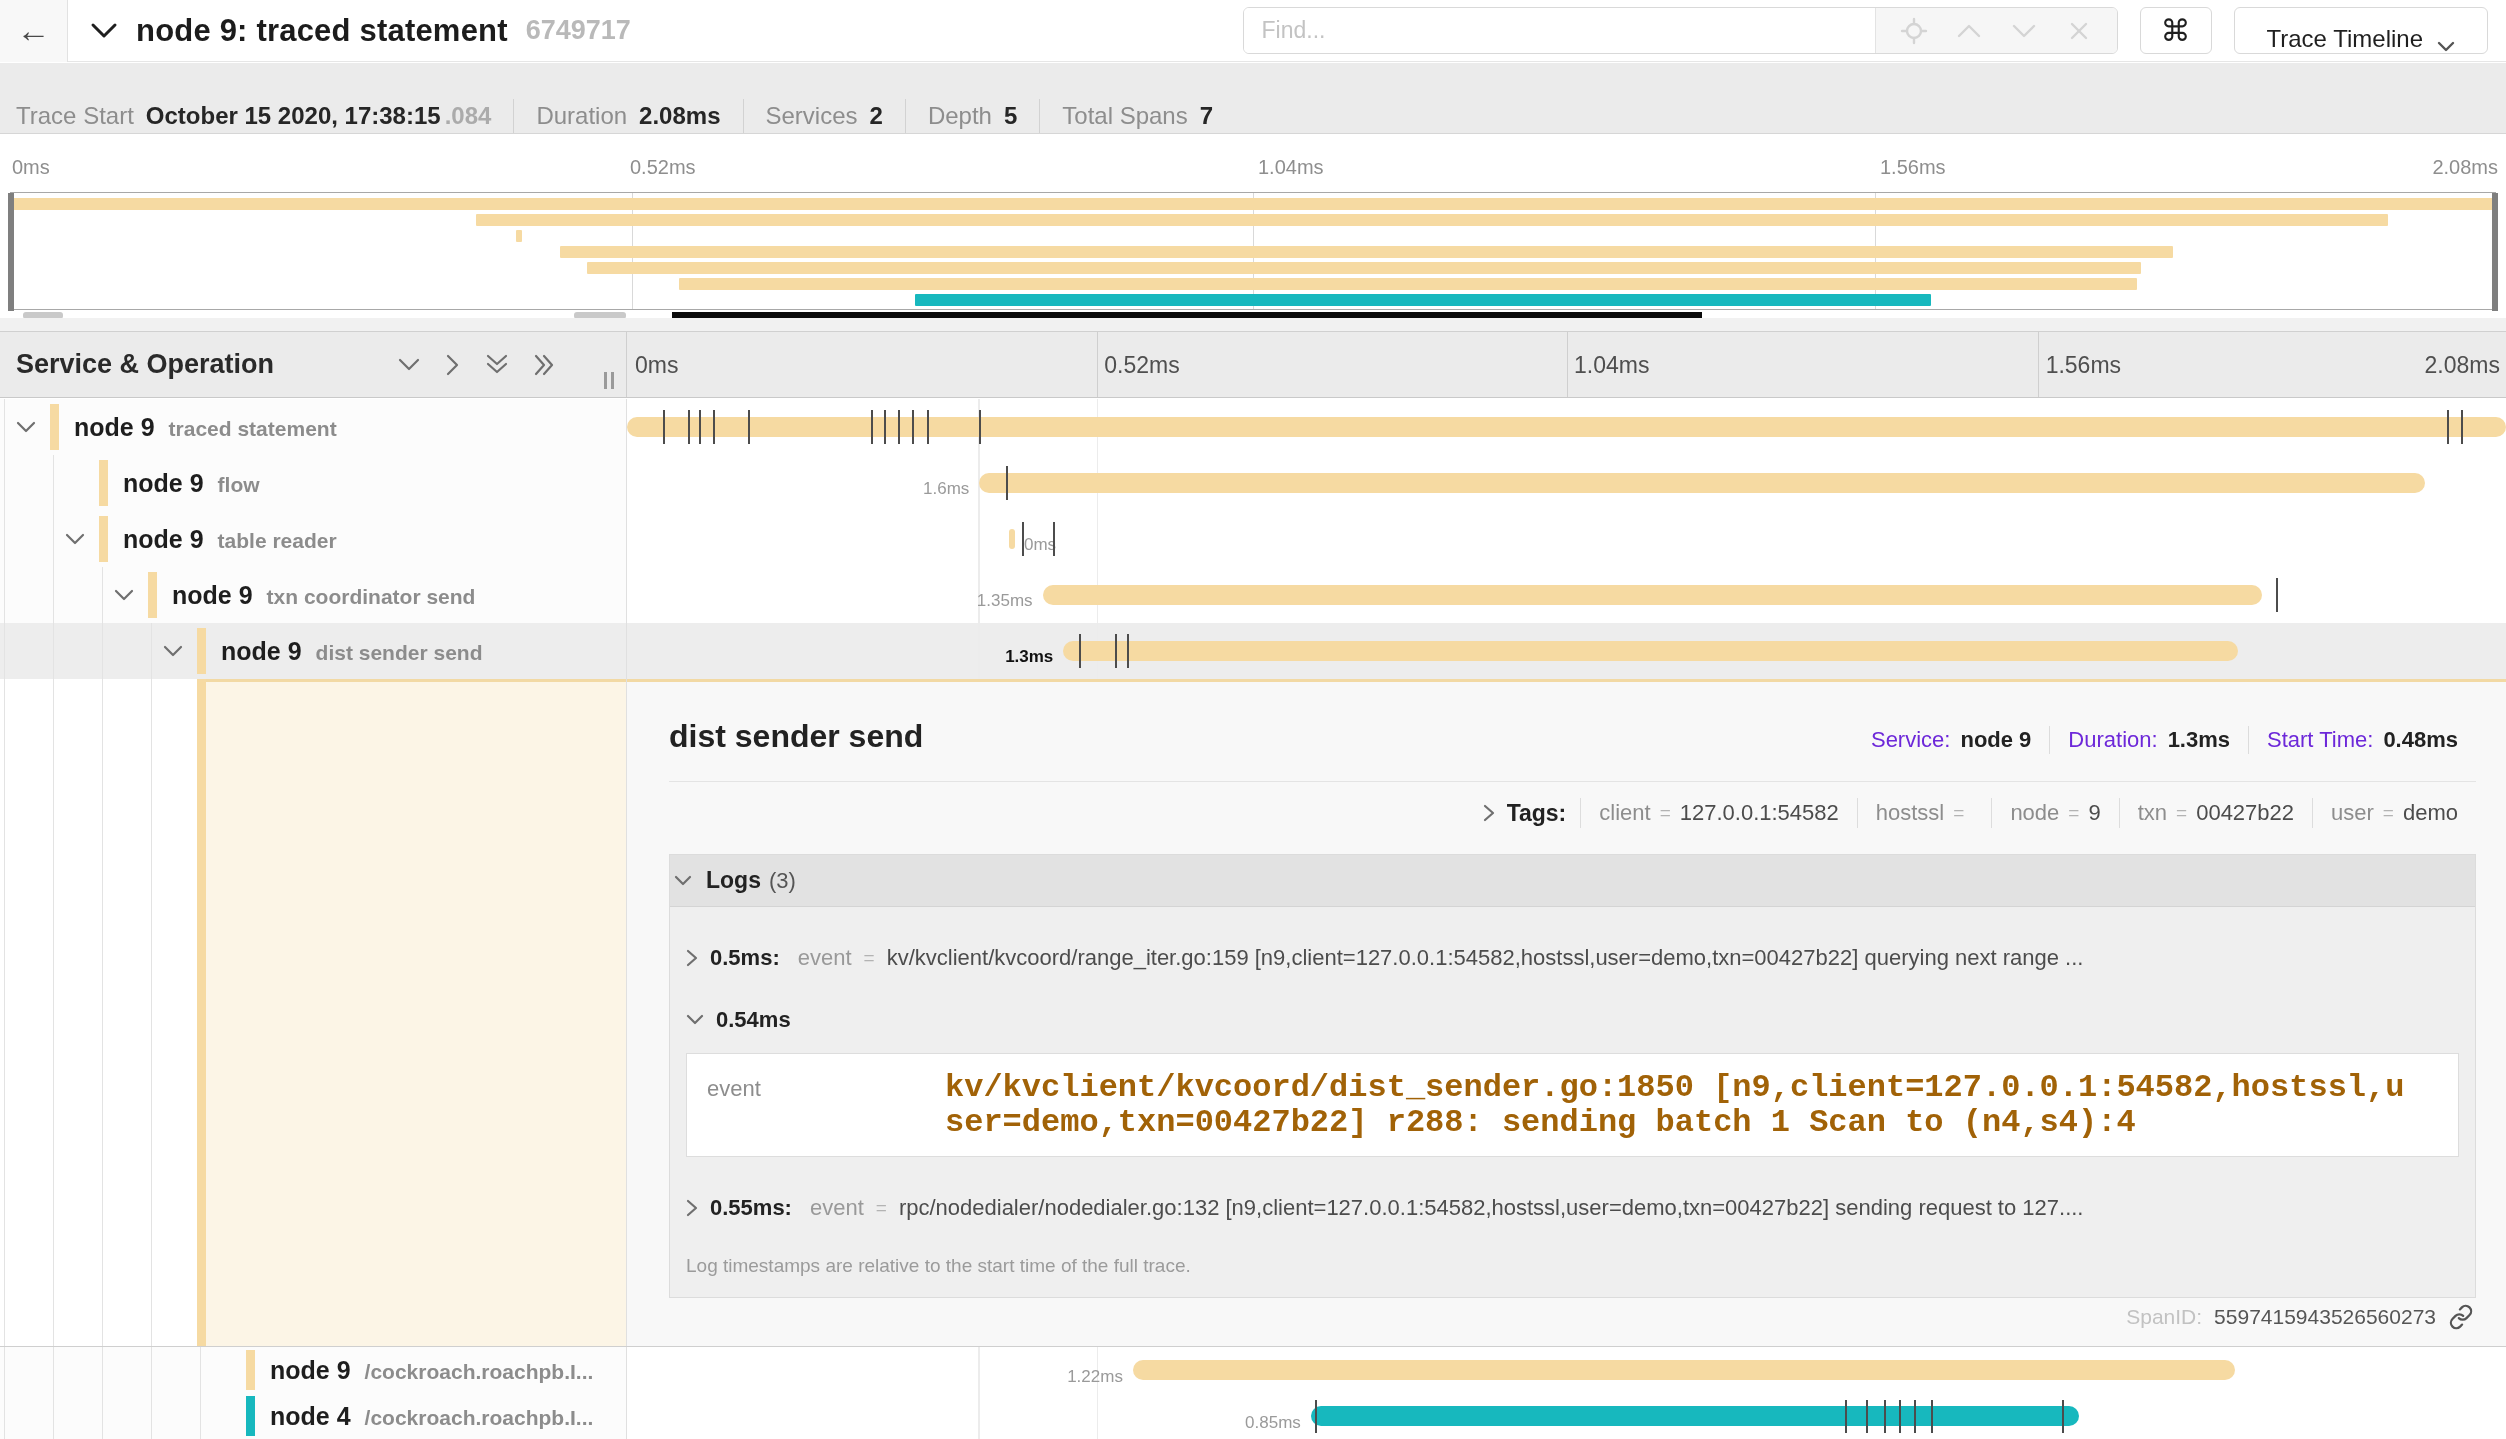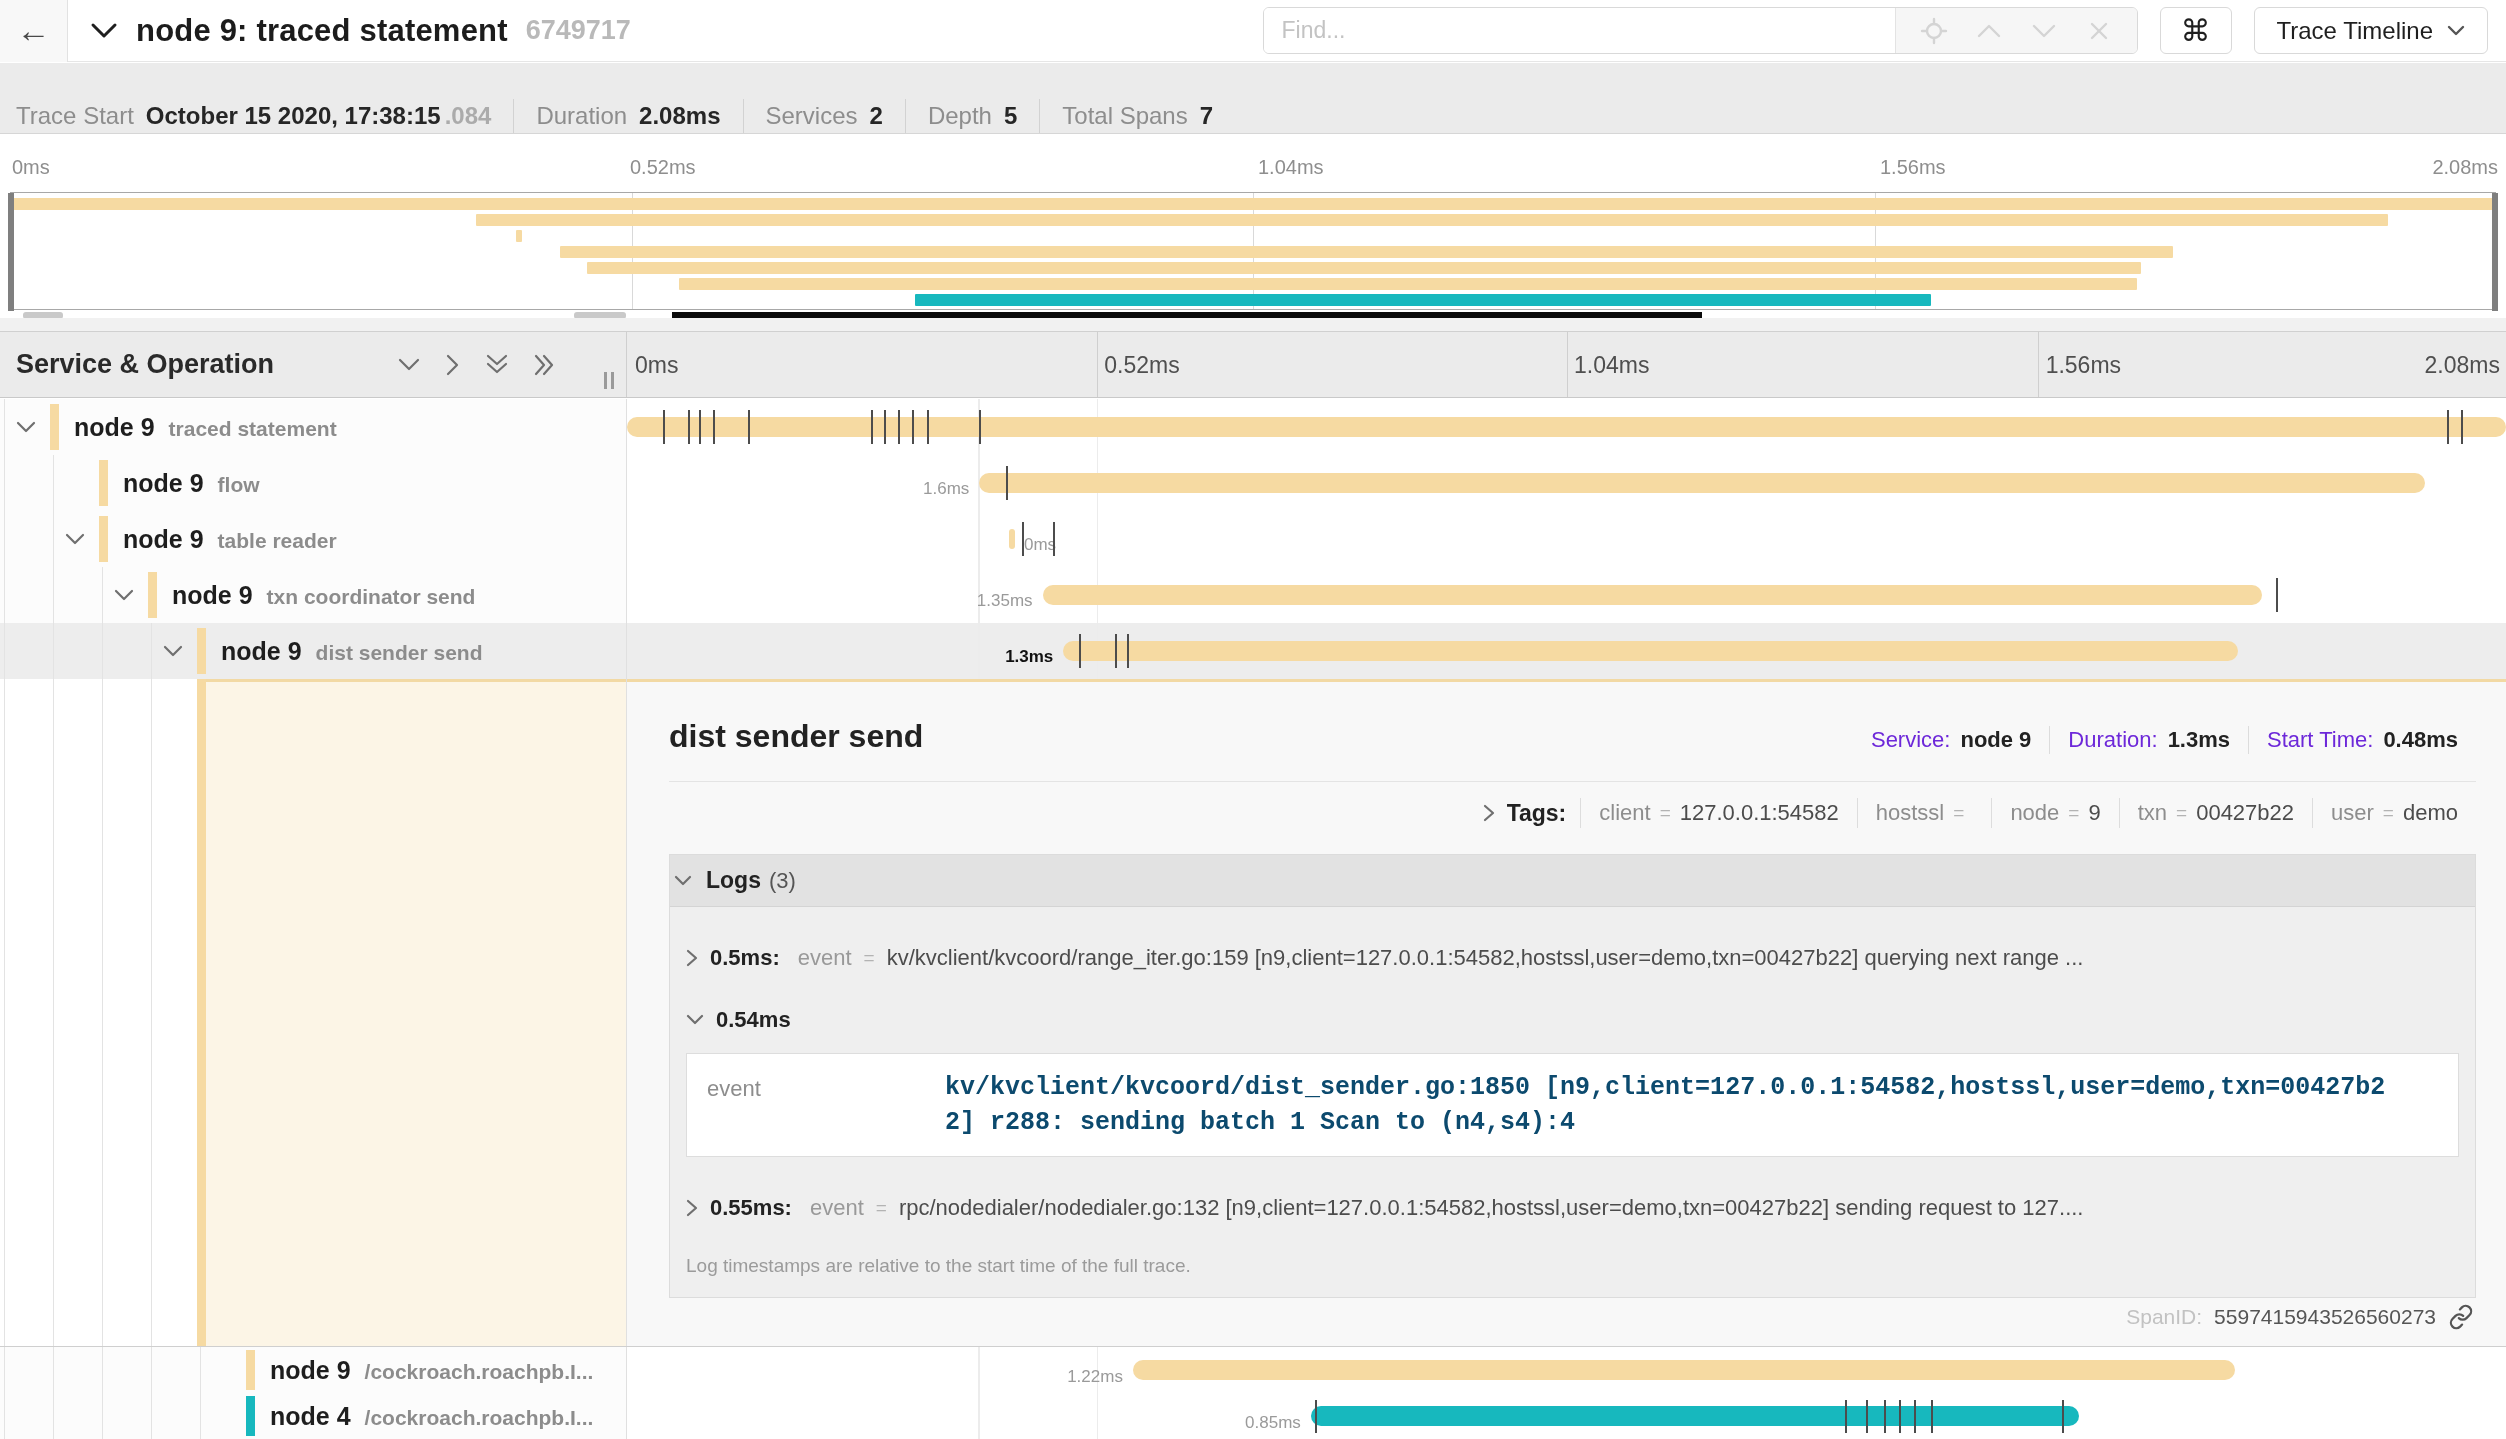--- a/index.html
+++ b/index.html
@@ -19,22 +19,22 @@
   .top-controls { margin-left:auto; margin-right:18px; display:flex; align-items:center; gap:22px; }
   .find-group { display:flex; height:47px; border:1px solid #d9d9d9; border-radius:6px; overflow:hidden; width:875px; background:#fff; }
   .find-input { flex:1; border:none; outline:none; padding:0 18px; font-size:23px; color:#444;
     font-family:"Liberation Sans", sans-serif; }
   .find-input::placeholder { color:#c3c3c3; }
   .find-actions { width:242px; background:#f6f6f6; border-left:1px solid #e3e3e3; display:flex; align-items:center; justify-content:space-evenly; }
   .find-actions .ico { width:34px; height:34px; display:flex; align-items:center; justify-content:center; color:#d4d4d4; cursor:default; }
   .dim-svg { stroke:#d4d4d4; fill:none; stroke-width:2.4; stroke-linecap:round; stroke-linejoin:round; }
   .kbd-btn { width:72px; height:47px; border:1px solid #d9d9d9; border-radius:6px; background:#fff;
     font-size:30px; color:#1f1f1f; display:flex; align-items:center; justify-content:center; cursor:pointer; }
-  .view-btn { height:47px; border:1px solid #d9d9d9; border-radius:6px; background:#fff; padding:0 22px;
-    font-size:24px; font-weight:500; color:#1f1f1f; display:flex; align-items:center; gap:14px; cursor:pointer; }
+  .view-btn { height:47px; border:1px solid #d9d9d9; border-radius:6px; background:#fff; padding:0 32px;
+    font-size:24px; font-weight:500; color:#1f1f1f; display:flex; align-items:flex-end; gap:14px; cursor:pointer; }
   .view-btn .chev-svg { stroke:#555; stroke-width:2.4; }
 
   
   .summary { position:absolute; left:0; top:63px; width:2506px; height:71px; background:#ebebeb;
     border-bottom:1px solid #d6d6d6; display:flex; align-items:center; padding-left:16px; font-size:24px; }
   .sum-item { display:flex; align-items:center; gap:12px; padding:0 22px; border-left:1px solid #d2d2d2; height:34px;margin-top:36px; }
   .sum-item:first-child { border-left:none; padding-left:0; }
   .sum-label { color:#8d8d8d; }
   .sum-value { color:#262626; font-weight:700; }
   .sum-suffix { color:#ababab; font-weight:700; margin-left:-8px; }
@@ -120,22 +120,22 @@
   .logs-head { height:52px; background:#e2e2e2; border-bottom:1px solid #d4d4d4; display:flex; align-items:center; gap:14px; padding-left:4px; cursor:pointer; }
   .logs-title { font-size:23px; font-weight:700; color:#222; }
   .logs-count { font-size:22px; color:#555; margin-left:-6px; }
   .log-entry { display:flex; align-items:center; gap:12px; padding-left:16px; margin-top:38px; font-size:22px; cursor:pointer; white-space:nowrap; overflow:hidden; }
   .log-time { font-weight:700; color:#222; }
   .log-k { color:#999; margin-left:6px; } .log-eq { color:#b3b3b3; font-size:19px; } 
   .log-v { color:#4c4c4c; overflow:hidden; }
   .log-exp-head { display:flex; align-items:center; gap:12px; padding-left:16px; margin-top:36px; font-size:22px; cursor:pointer; }
   .event-box { margin:20px 16px 0 16px; background:#fff; border:1px solid #ddd; display:flex; padding:16px 20px; }
   .event-key { width:238px; font-size:22px; color:#8d8d8d; padding-top:6px; }
-  .event-val { width:1460px; font-family:"Liberation Mono", monospace; font-weight:700; font-size:25px;
-    line-height:35px; color:#0c4a6e; word-break:break-all; }
+  .event-val { width:1460px; font-family:"Liberation Mono", monospace; font-weight:700; font-size:32px;
+    line-height:35px; color:#a16207; word-break:break-all; }
   .logs-foot { font-size:19px; color:#9b9b9b; margin:34px 0 20px 16px; }
   .spanid-row { position:absolute; right:32px; bottom:16px; display:flex; align-items:center; gap:12px; font-size:21px; }
   .spanid-label { color:#c2c2c2; } .spanid-value { color:#555; }
   .link-ico { display:flex; cursor:pointer; }
 </style>
 </head>
 <body>
 
 <div class="app">
 

